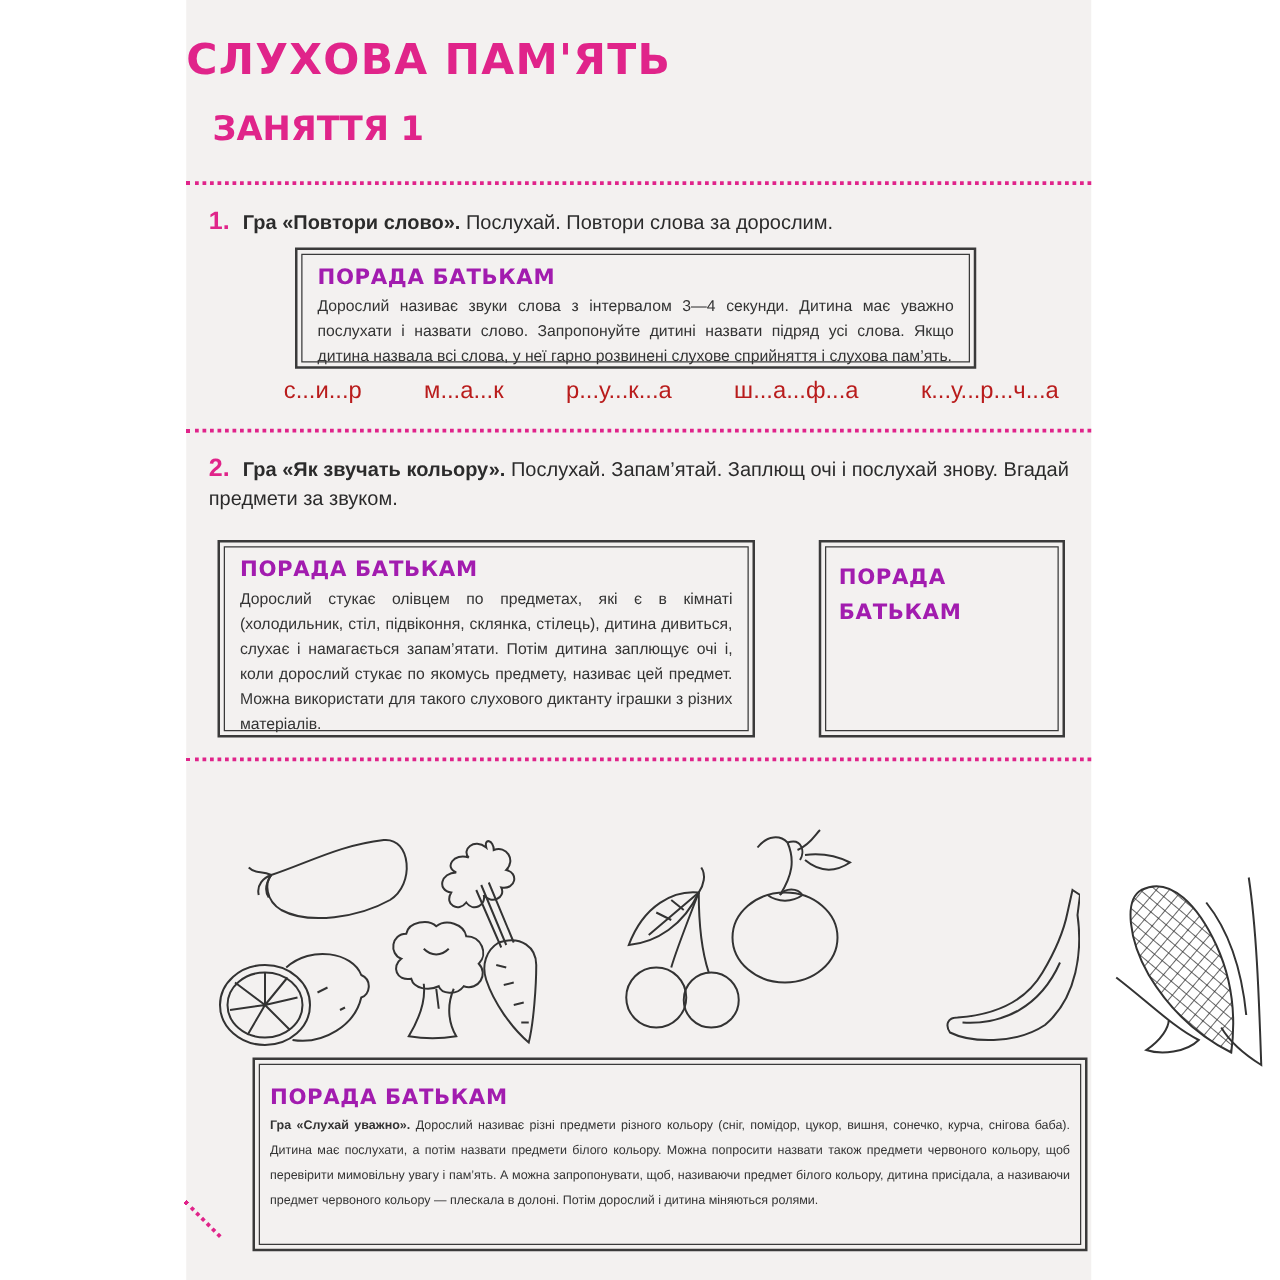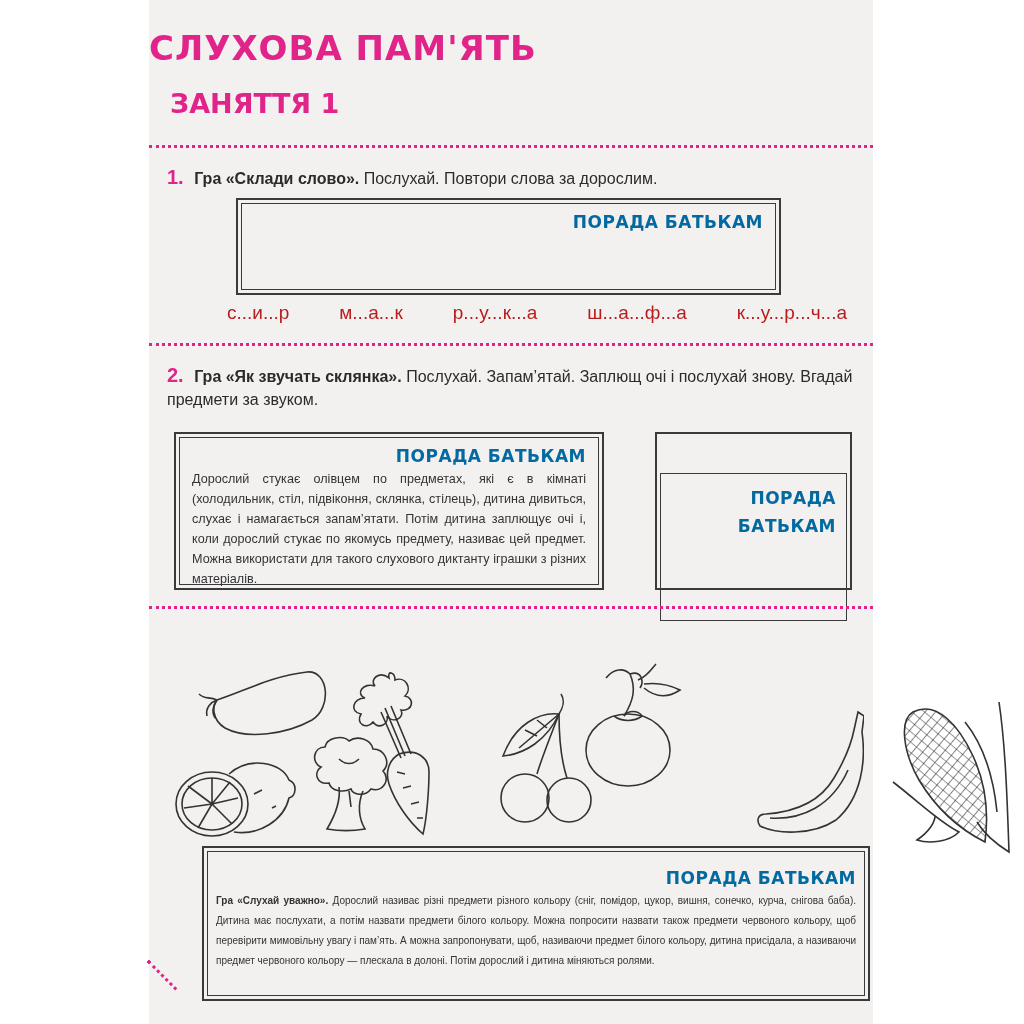--- a/index.html
+++ b/index.html
@@ -12,77 +12,78 @@
            letter-spacing:1px; color:#e0248a; }
   .lesson { position:absolute; left:21px; top:88px; font-family:"DejaVu Sans", sans-serif;
             font-weight:bold; font-size:27px; color:#e0248a; }
   .dots { position:absolute; left:0; width:724px; height:0; border-top:3px dotted #e0248a; }
   .task { position:absolute; left:18px; font-size:16px; line-height:23px; color:#2b2b2b; }
   .task .num { color:#e0248a; font-weight:bold; font-size:20px; margin-right:6px; }
   .task b { font-weight:bold; }
   .box { position:absolute; border:2px solid #3a3a3a; padding:3px; box-sizing:border-box; }
   .box .inner { border:1.5px solid #3a3a3a; width:100%; height:100%; box-sizing:border-box;
                 padding:6px 12px; }
-  .box-title { text-align:right; font-family:"DejaVu Sans", sans-serif; font-weight:bold;
-               color:#0369a1; font-size:17px; margin:2px 0 3px; letter-spacing:0.5px; }
+  .box-title { text-align:left; font-family:"DejaVu Sans", sans-serif; font-weight:bold;
+               color:#a21caf; font-size:17px; margin:2px 0 3px; letter-spacing:0.5px; }
   .box-text { font-size:12.6px; line-height:20px; color:#333; text-align:justify; }
   .syllables { position:absolute; left:78px; top:302px; width:620px; display:flex;
                justify-content:space-between; font-size:19px; color:#b91c1c; }
   .art { position:absolute; }
   .art svg { display:block; }
   .diag { position:absolute; left:0; top:960px; width:40px; height:0;
           border-top:3px dotted #e0248a; transform:rotate(45deg); transform-origin:0 0; }
 </style>
 </head>
 <body>
 
 <div class="page">
 
   <div class="title">СЛУХОВА ПАМ'ЯТЬ</div>
   <div class="lesson">ЗАНЯТТЯ 1</div>
 
   <div class="dots" style="top:145px"></div>
 
   <div class="task" style="top:166px">
     <span class="num">1.</span>
-    <b>Гра «Склади слово».</b>
+    <b>Гра «Повтори слово».</b>
     <span>Послухай. Повтори слова за дорослим.</span>
   </div>
 
   <div class="box" style="left:87px; top:198px; width:545px; height:97px;">
     <div class="inner">
       <div class="box-title">ПОРАДА БАТЬКАМ</div>
+      <div class="box-text">Дорослий називає звуки слова з інтервалом 3—4 секунди. Дитина має уважно послухати і назвати слово. Запропонуйте дитині назвати підряд усі слова. Якщо дитина назвала всі слова, у неї гарно розвинені слухове сприйняття і слухова пам’ять.</div>
     </div>
   </div>
 
   <div class="syllables">
     <span>с...и...р</span>
     <span>м...а...к</span>
     <span>р...у...к...а</span>
     <span>ш...а...ф...а</span>
     <span>к...у...р...ч...а</span>
   </div>
 
   <div class="dots" style="top:343px"></div>
 
   <div class="task" style="top:364px; width:690px;">
     <span class="num">2.</span>
-    <b>Гра «Як звучать склянка».</b>
+    <b>Гра «Як звучать кольору».</b>
     <span>Послухай. Запам’ятай. Заплющ очі і послухай знову. Вгадай предмети за звуком.</span>
   </div>
 
   <div class="box" style="left:25px; top:432px; width:430px; height:158px;">
     <div class="inner">
       <div class="box-title">ПОРАДА БАТЬКАМ</div>
       <div class="box-text">Дорослий стукає олівцем по предметах, які є в кімнаті (холодильник, стіл, підвіконня, склянка, стілець), дитина дивиться, слухає і намагається запам’ятати. Потім дитина заплющує очі і, коли дорослий стукає по якомусь предмету, називає цей предмет. Можна використати для такого слухового диктанту іграшки з різних матеріалів.</div>
     </div>
   </div>
 
   <div class="box" style="left:506px; top:432px; width:197px; height:158px;">
-    <div class="inner" style="padding:6px 10px;margin-top:36px;">
+    <div class="inner" style="padding:6px 10px;">
       <div class="box-title" style="line-height:28px; margin:4px 0 2px;">
         <span>ПОРАДА</span><br>
         <span>БАТЬКАМ</span>
       </div>
     </div>
   </div>
 
   <div class="dots" style="top:606px"></div>
 
 

